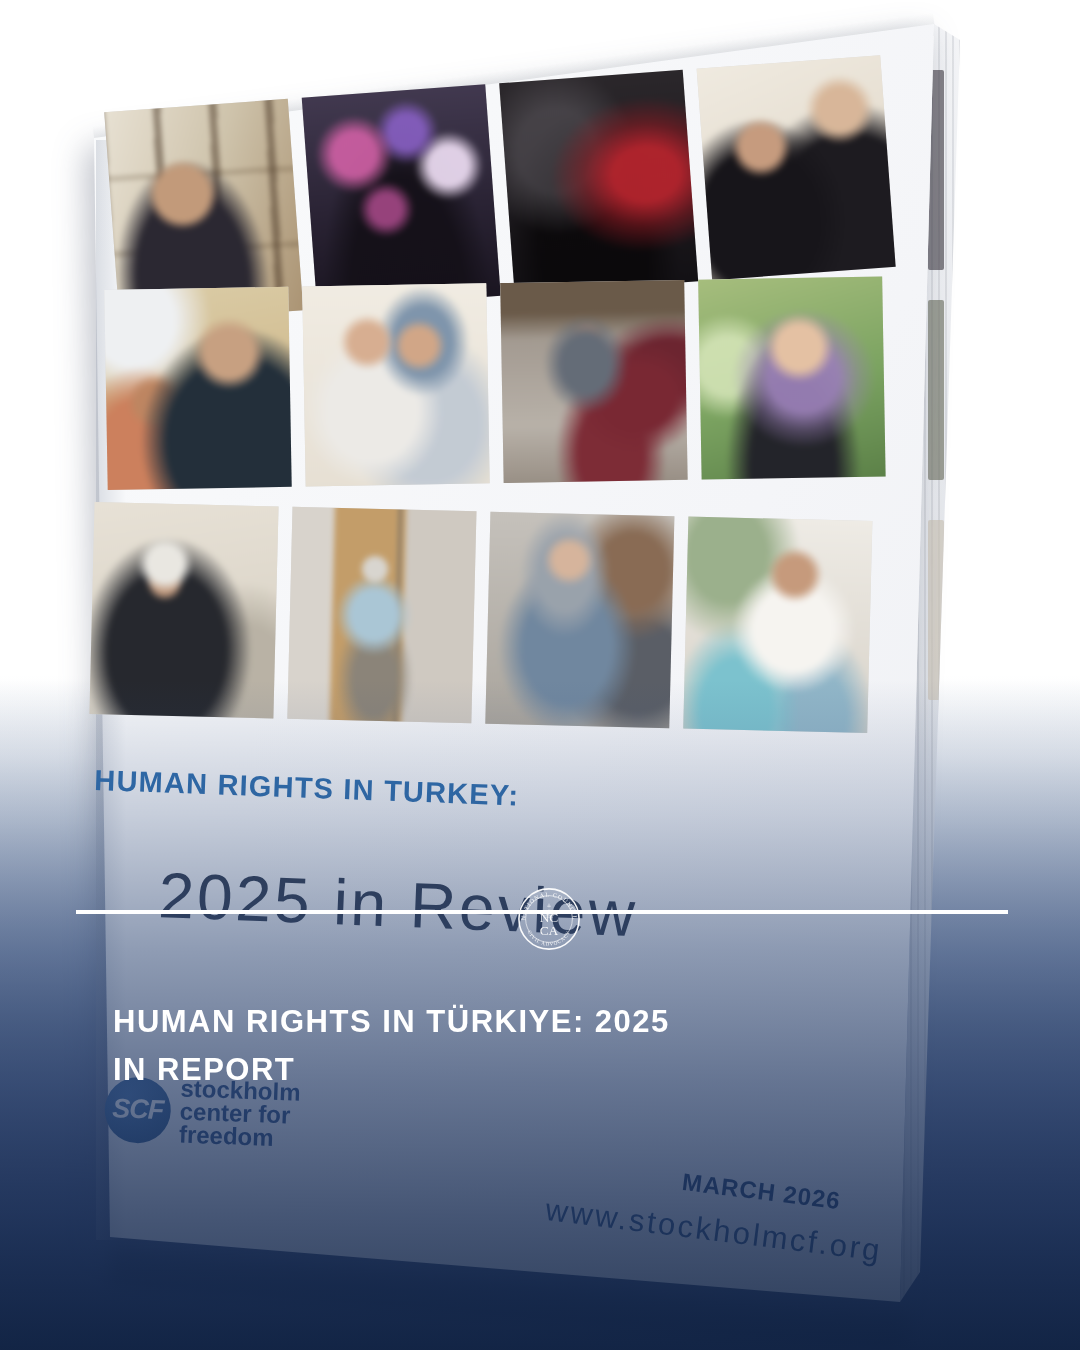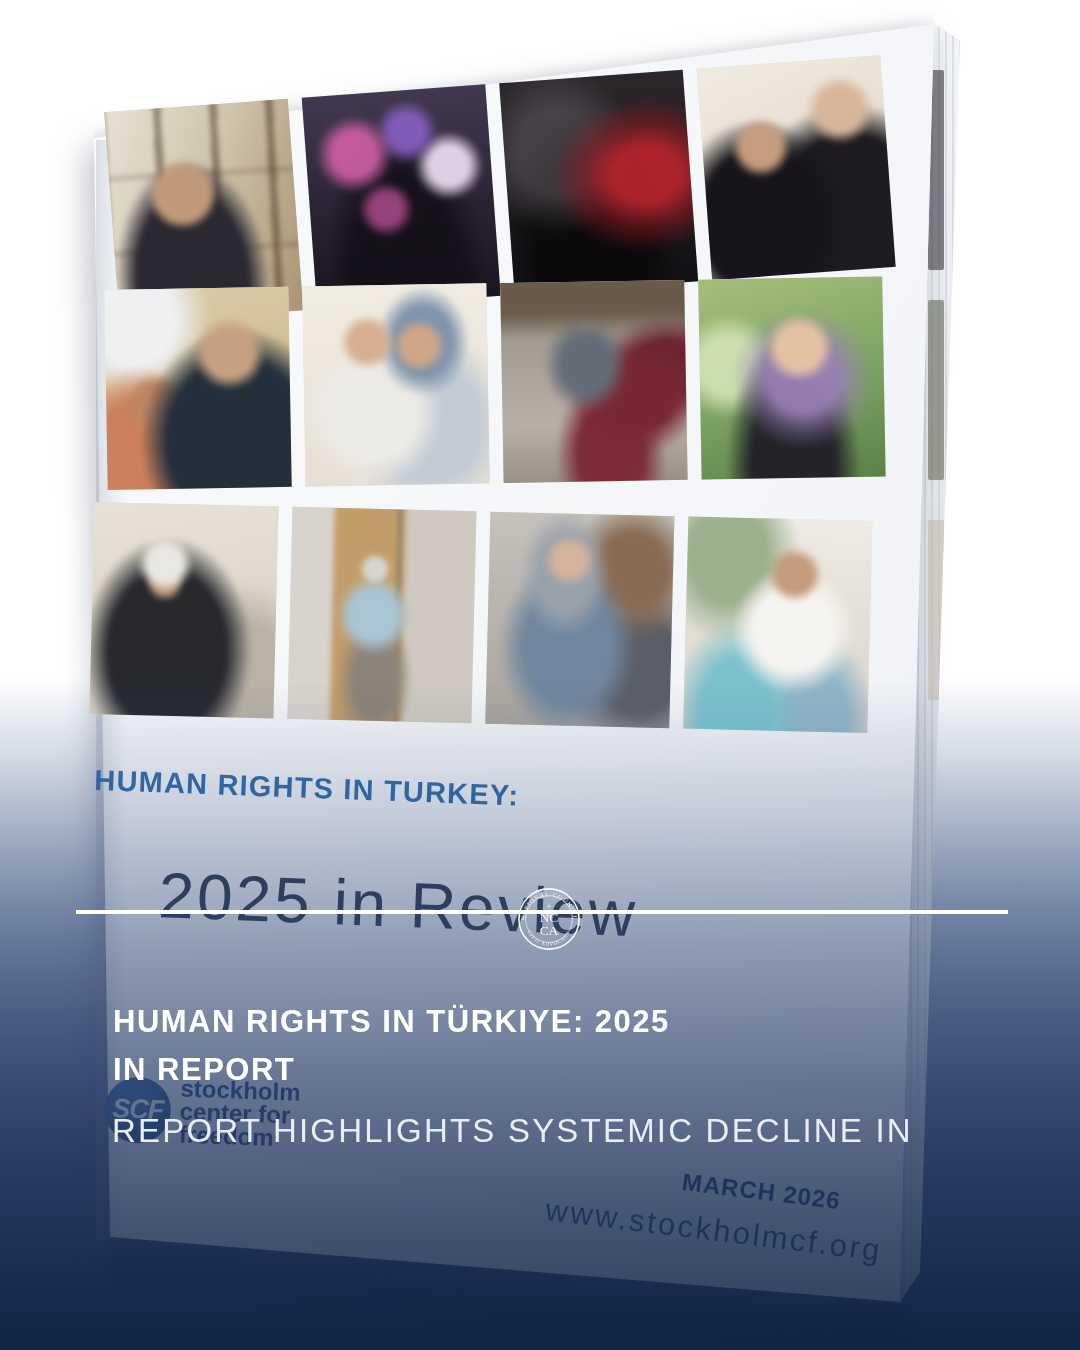--- a/index.html
+++ b/index.html
@@ -249,16 +249,15 @@
     <path d="M47,30 h6 M50,26 v6 M44,42 a6,6 0 0 1 12,0 M42,44 h16 M44,47 h12" stroke="#ffffff" stroke-width="1" fill="none" opacity=".85"></path>
     <text x="50" y="55" text-anchor="middle" font-family="Liberation Serif, serif" font-size="21" fill="#ffffff">NC</text>
     <text x="50" y="75" text-anchor="middle" font-family="Liberation Serif, serif" font-size="21" fill="#ffffff">CA</text>
   </svg>
 
   <div class="headline">
     <div>HUMAN RIGHTS IN TÜRKIYE: 2025</div>
     <div>IN REPORT</div>
   </div>
   <div class="subheadline">
-    <div>REPORT HIGHLIGHTS SYSTEMIC DECLINE IN</div>
   </div>
 
 </div>
 
 </body></html>

